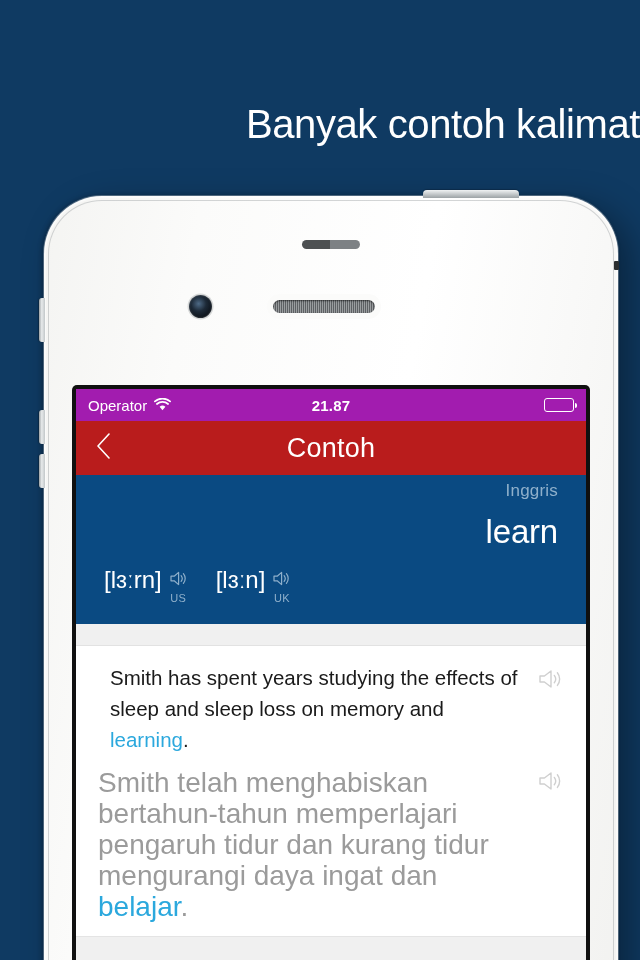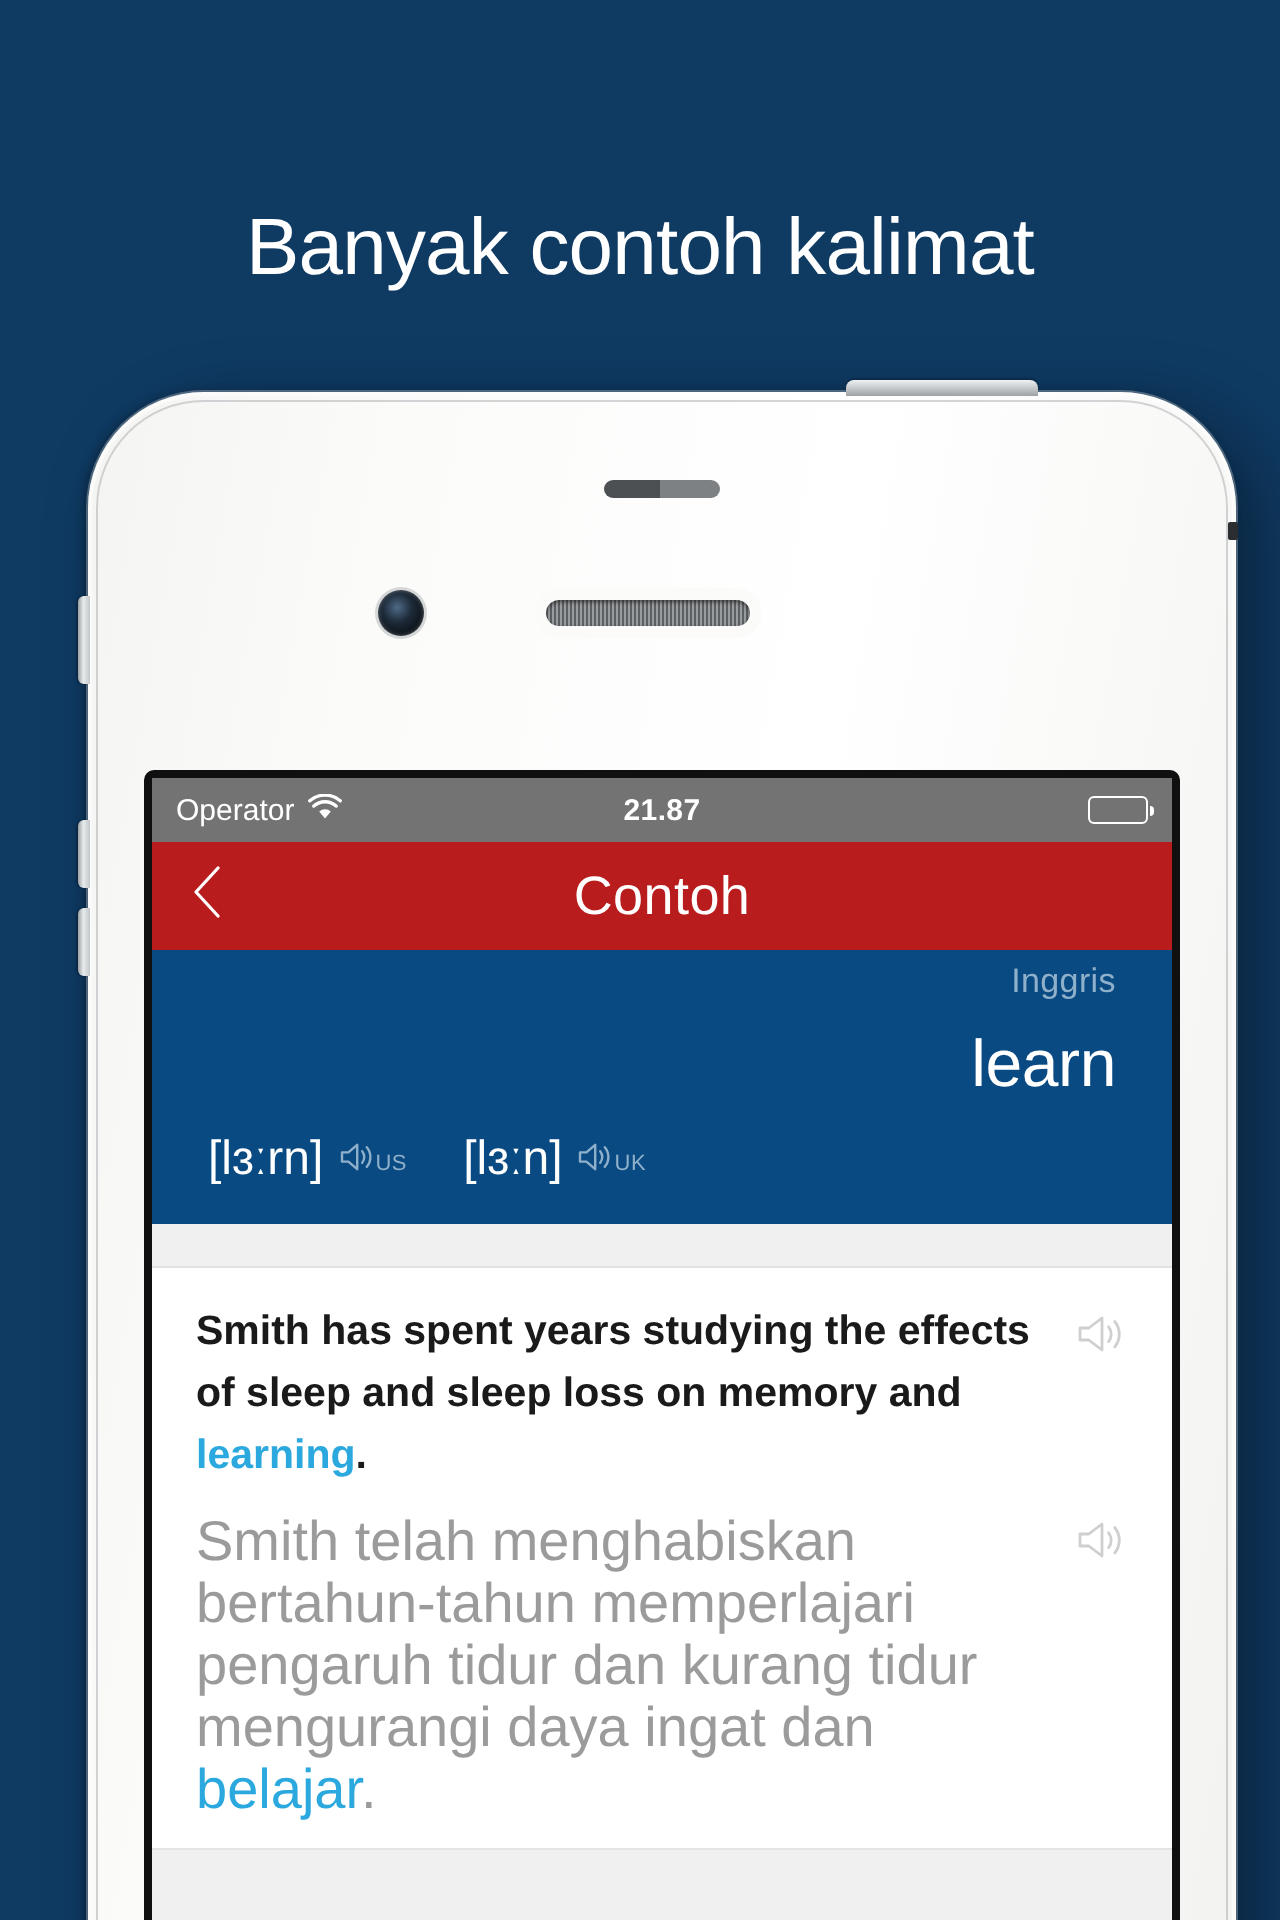--- a/index.html
+++ b/index.html
@@ -15,21 +15,21 @@
     background: #0f3a62;
     position: relative;
   }
 
   
   .promo-title {
     position: absolute;
     top: 96px;
     left: 0;
     width: 640px;
-    text-align: center;
+    text-align: right;
     color: #ffffff;
     font-size: 40px;
     font-weight: 400;
     letter-spacing: -0.4px;
     line-height: 56px;
   }
 
   
   .phone {
     position: absolute;
@@ -141,21 +141,21 @@
     width: 510px;
     height: 647px;
     background: #ffffff;
     overflow: hidden;
     position: relative;
   }
 
   
   .statusbar {
     height: 32px;
-    background: #737373;
+    background: #a21caf;
     display: flex;
     align-items: center;
     padding: 0 12px;
     color: #ffffff;
     font-size: 15px;
   }
   .sb-left  { display: flex; align-items: center; gap: 7px; flex: 1; }
   .sb-center{ flex: 0 0 auto; font-weight: bold; font-size: 15px; letter-spacing: 0.2px; }
   .sb-right { flex: 1; display: flex; justify-content: flex-end; align-items: center; }
   .wifi-icon { display: block; }
@@ -224,21 +224,21 @@
     gap: 28px;
     margin-top: 8px;
   }
   .pron-item { display: flex; align-items: flex-start; gap: 7px; }
   .pron-text {
     color: #ffffff;
     font-size: 24px;
     font-weight: 400;
     line-height: 22px;
   }
-  .pron-spk { display: flex; flex-direction: row; align-items: center; margin-top: 1px; }
+  .pron-spk { display: flex; flex-direction: column; align-items: center; margin-top: 1px; }
   .pron-spk-label {
     color: #8fb0cb;
     font-size: 11px;
     line-height: 12px;
     margin-top: 1px;
     letter-spacing: 0.3px;
   }
 
   
   .gray-band { height: 22px; background: #f0f0f0; border-bottom: 1px solid #e2e2e2; }
@@ -246,21 +246,22 @@
     background: #ffffff;
     padding: 16px 22px 14px 22px;
     display: flex;
     align-items: flex-start;
   }
   .example-texts { flex: 1; padding-right: 10px; }
   .sentence-en {
     color: #1a1a1a;
     font-size: 20.5px;
     line-height: 31px;
-    font-weight: 700;
+    font-weight: 400;
+    margin-left: 12px;
   }
   .sentence-id {
     color: #9b9b9b;
     font-size: 28px;
     line-height: 31px;
     font-weight: 400;
     margin-top: 12px;
   }
   .hl { color: #2ba8dd; }
   .spk-col { display: flex; flex-direction: column; align-items: center; padding-top: 6px; }

